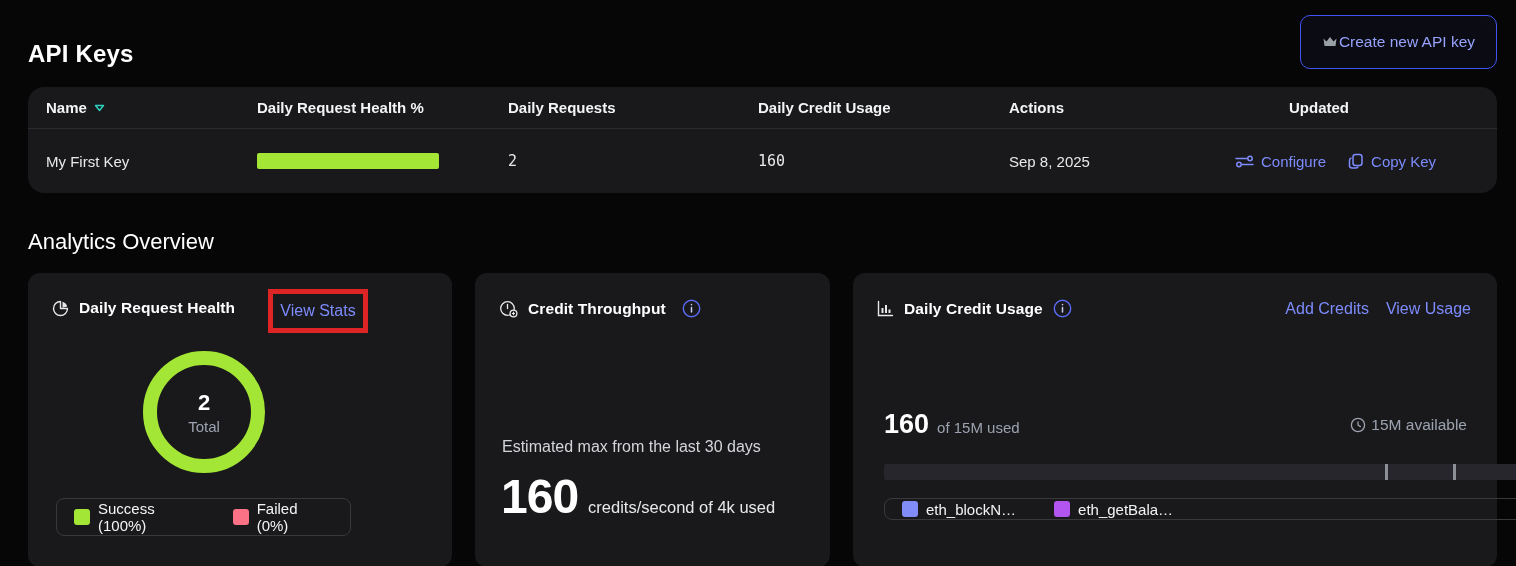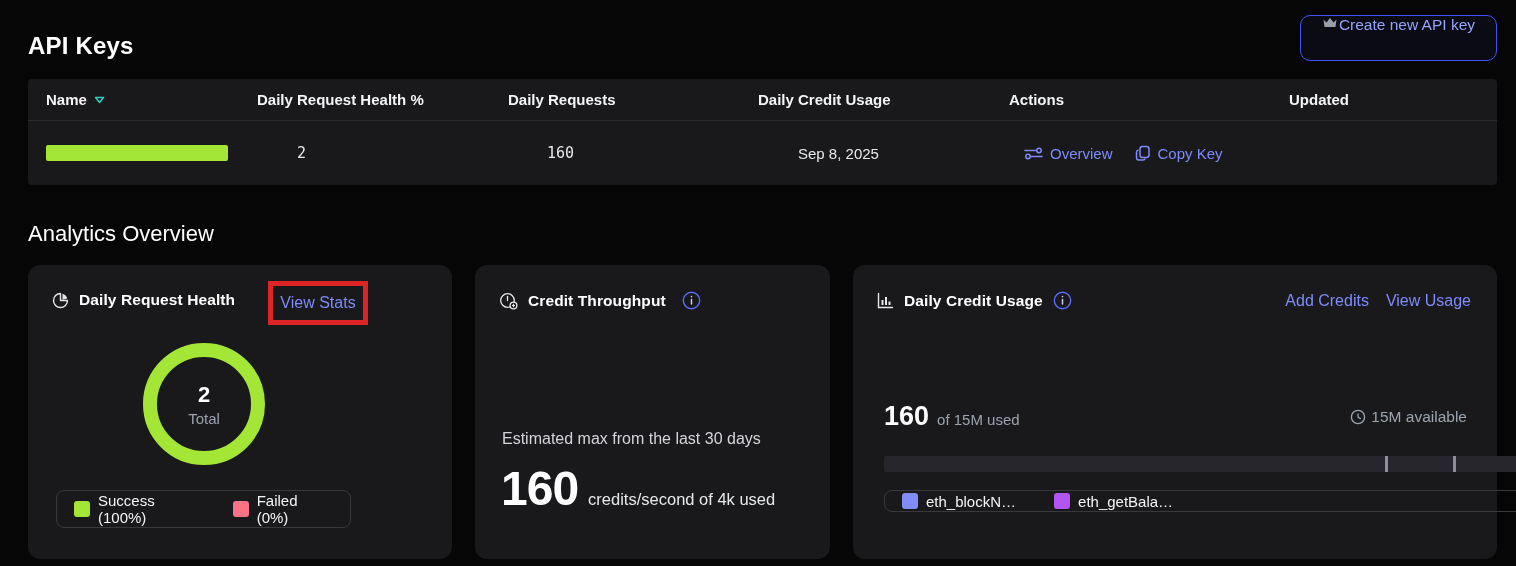--- a/index.html
+++ b/index.html
@@ -4,26 +4,26 @@
 <style>
   * { margin:0; padding:0; box-sizing:border-box; }
   html,body { width:1516px; height:566px; background:#060607; overflow:hidden;
     font-family:"Liberation Sans", sans-serif; -webkit-font-smoothing:antialiased; }
 
   .page { padding:0 19px 0 28px; }
 
   
   .topbar { display:flex; justify-content:space-between; align-items:flex-end; padding-top:15px; }
   .page-title { font-size:24px; font-weight:700; color:#ffffff; letter-spacing:.2px; padding-bottom:1px; }
-  .create-btn { display:flex; gap:1px; height:46px; padding:0 21px;
+  .create-btn { display:flex; align-items:center; gap:1px; height:54px; padding:0 21px;
     border:1px solid #4353f0; border-radius:10px; background:#0b0b14; cursor:pointer; }
   .create-btn span { color:#97a2fc; font-size:15.5px; font-weight:500; }
 
   
-  .table { margin-top:18px; background:#19191c; border-radius:4px; overflow:hidden; }
+  .table { margin-top:18px; background:#19191c; border-radius:16px; overflow:hidden; }
   .thead { display:flex; height:42px; align-items:center; border-bottom:1px solid #2c2c30; }
   .trow  { display:flex; height:64px; align-items:center; }
   .col   { flex:0 0 auto; padding-left:18px; }
   .c-name   { width:211px; }
   .c-health { width:251px; }
   .c-req    { width:250px; }
   .c-credit { width:251px; }
   .c-upd    { width:226px; }
   .c-act    { flex:1 1 auto; }
   .th { color:#f3f4f6; font-size:15px; font-weight:600; display:flex; align-items:center; gap:7px; }
@@ -106,38 +106,39 @@
             </svg>
         </span>
       </div>
       <div class="col c-health th">Daily Request Health %</div>
       <div class="col c-req th">Daily Requests</div>
       <div class="col c-credit th">Daily Credit Usage</div>
       <div class="col c-act th">Actions</div>
       <div class="col c-upd th">Updated</div>
     </div>
     <div class="trow">
+      <div class="col c-name td">My First Key</div>
       <div class="col c-health">
         <div class="health-bar"></div>
       </div>
       <div class="col c-req td-mono">2</div>
       <div class="col c-credit td-mono">160</div>
       <div class="col c-upd td">Sep 8, 2025</div>
       <div class="col c-act">
         <div class="actions">
           <div class="action-link">
             <span class="icon">
               <svg width="19" height="15" viewBox="0 0 19 15" fill="none" stroke="#7d8bfc" stroke-width="1.5" stroke-linecap="round">
                 <line x1="1" y1="4.5" x2="12" y2="4.5"></line>
                   <circle cx="15" cy="4.5" r="2.2"></circle>
                 <line x1="7" y1="10.5" x2="18" y2="10.5"></line>
                   <circle cx="4" cy="10.5" r="2.2"></circle>
               </svg>
             </span>
-            <span>Overview</span>
+            <span>Configure</span>
           </div>
           <div class="action-link">
             <span class="icon">
               <svg width="16" height="17" viewBox="0 0 16 17" fill="none" stroke="#7d8bfc" stroke-width="1.5" stroke-linejoin="round">
                 <rect x="5" y="1.5" width="9" height="11" rx="2.5"></rect>
                 <path d="M3.5 5 a2.5 2.5 0 0 0 -2 2.4 v5.1 a2.5 2.5 0 0 0 2.5 2.5 h4 a2.5 2.5 0 0 0 2.3 -1.5"></path>
               </svg>
             </span>
             <span>Copy Key</span>
           </div>

